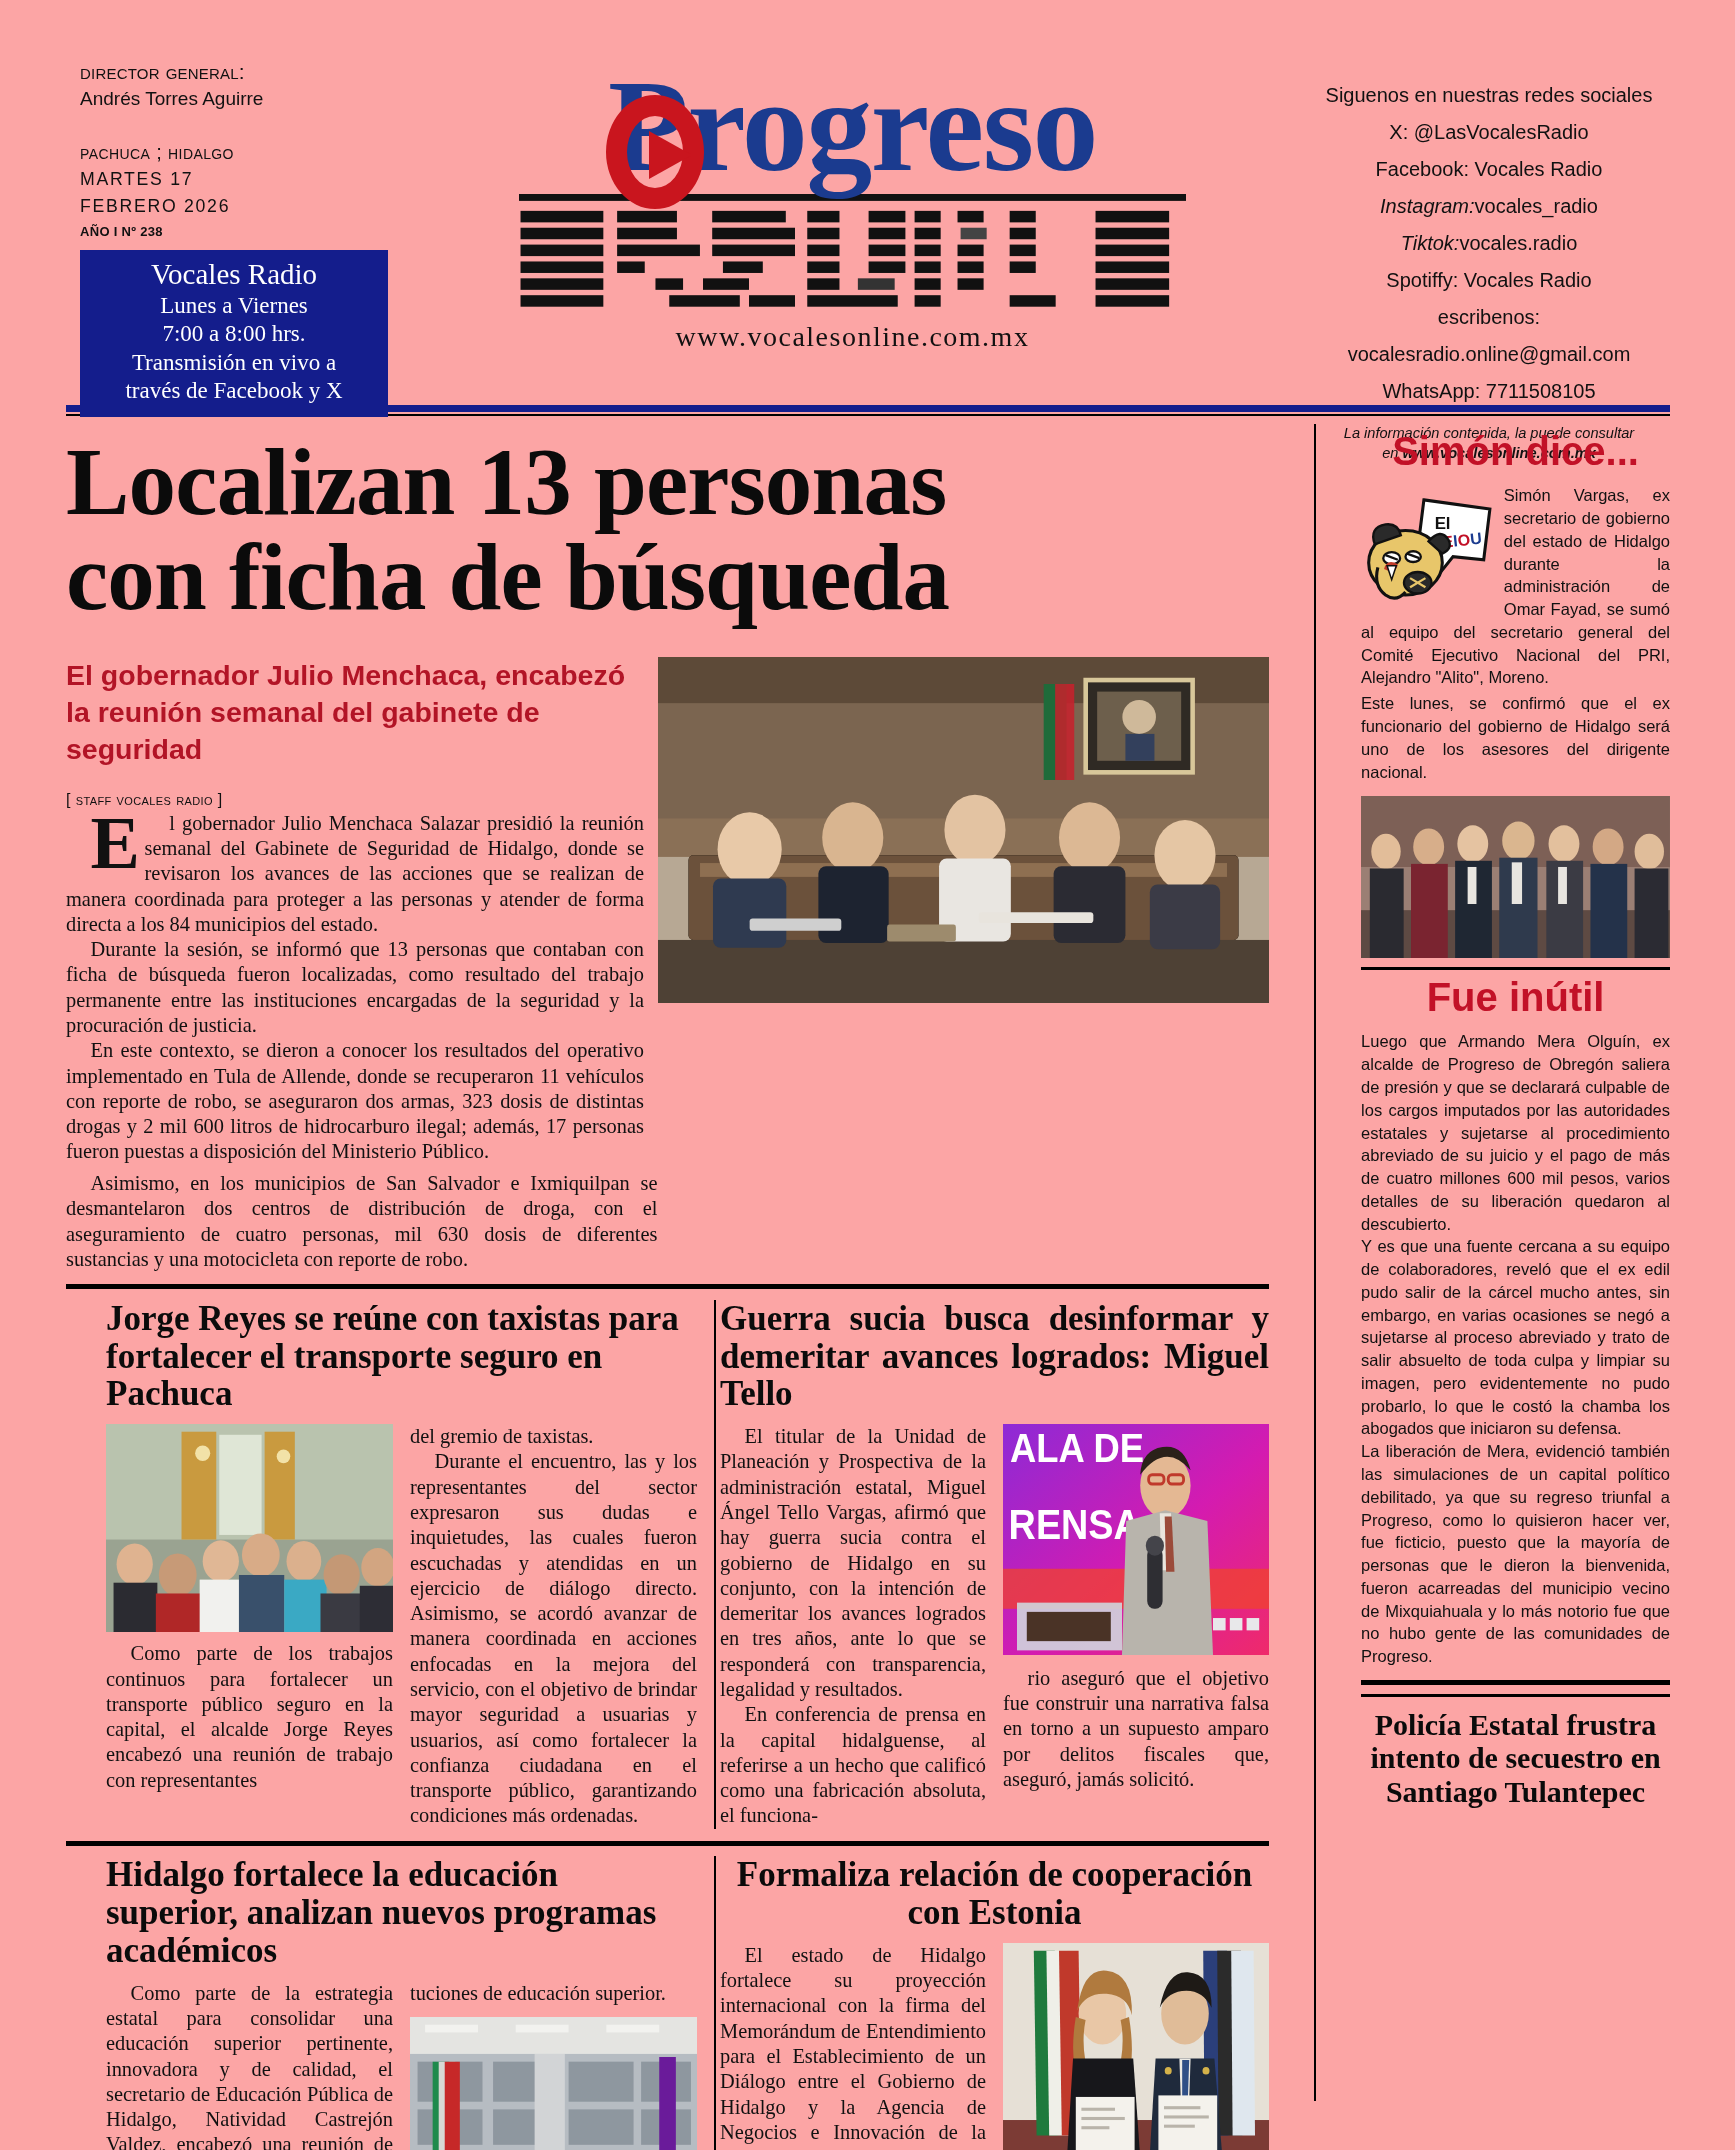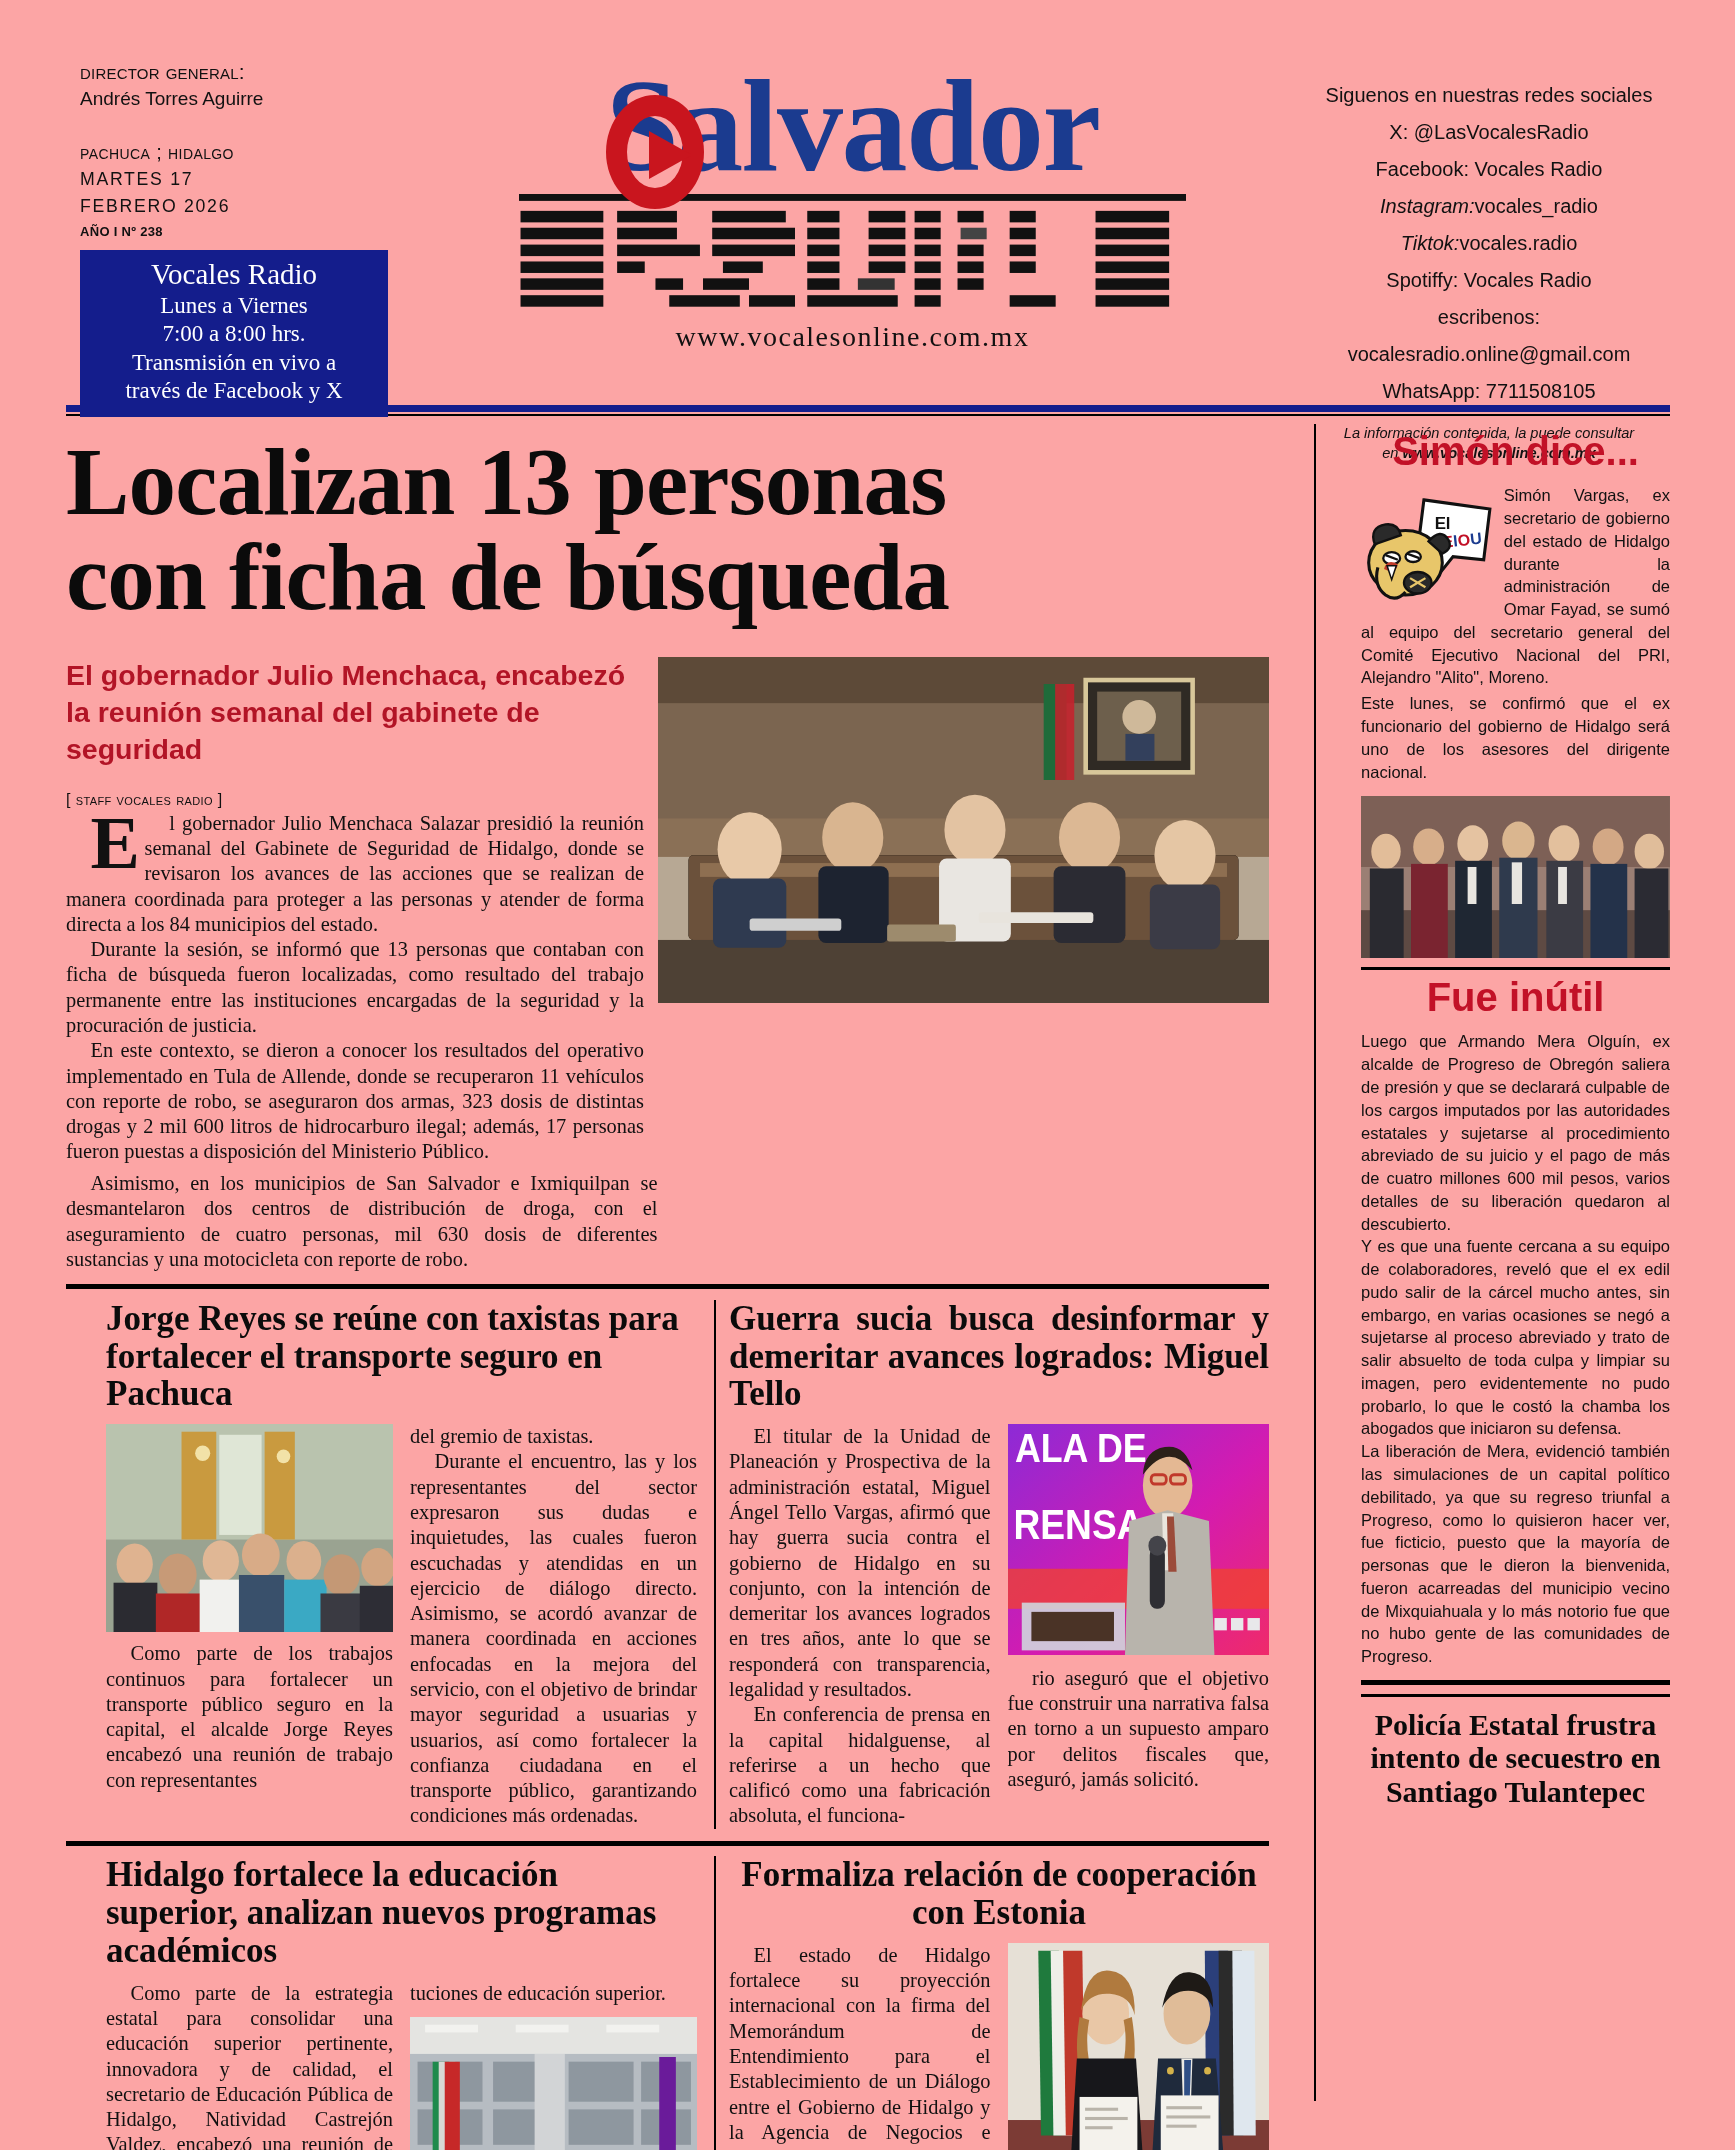--- a/index.html
+++ b/index.html
@@ -228,21 +228,21 @@
 
   .cont-row { display: flex; gap: 20px; margin-top: 6.2px; }
   .cont-row > div { flex: 1; }
 
   .hr-heavy { height: 4.6px; background: #000; margin: 12.3px 0 0 0; }
   .hr-med   { height: 3.1px; background: #000; margin: 9.2px 0 0 0; }
 
   
   .two-row { display: flex; margin-top: 10.8px; }
   .story-l { width: 608px; padding-right: 17px; margin-left: 40px; }
-  .story-r { width: 555px; padding-left: 13px; border-left: 2.3px solid #000; }
+  .story-r { width: 555px; padding-left: 4px; border-left: 2.3px solid #000; }
 
   h2.story-hed {
     font-family: "Liberation Serif", serif;
     font-weight: bold;
     font-size: 35px;
     line-height: 1.08;
     color: #0b0b0b;
     margin-bottom: 10.8px;
   }
   h2.story-hed.just { text-align: justify; }
@@ -307,21 +307,21 @@
         <div class="rb-title">Vocales Radio</div>
         <div class="rb-line">Lunes a Viernes</div>
         <div class="rb-line">7:00 a 8:00 hrs.</div>
         <div class="rb-line">Transmisión en vivo a</div>
         <div class="rb-line">través de Facebook y X</div>
       </div>
     </div>
 
     <div class="mh-center">
       <div class="logo-wrap">
-        <div class="logo-vocales">Salvador</div>
+        <div class="logo-vocales">Progreso</div>
         <div class="play-mark"></div>
         <div class="logo-bars">
           <svg viewBox="0 0 870 150" xmlns="http://www.w3.org/2000/svg">
             <rect x="0" y="0" width="870" height="9" fill="#111"></rect>
             <g fill="#111">
               <rect x="2" y="22" width="108" height="15"></rect>
                 <rect x="2" y="44" width="108" height="15"></rect>
               <rect x="2" y="66" width="108" height="15"></rect>
                 <rect x="2" y="88" width="108" height="15"></rect>
               <rect x="2" y="110" width="108" height="15"></rect>

